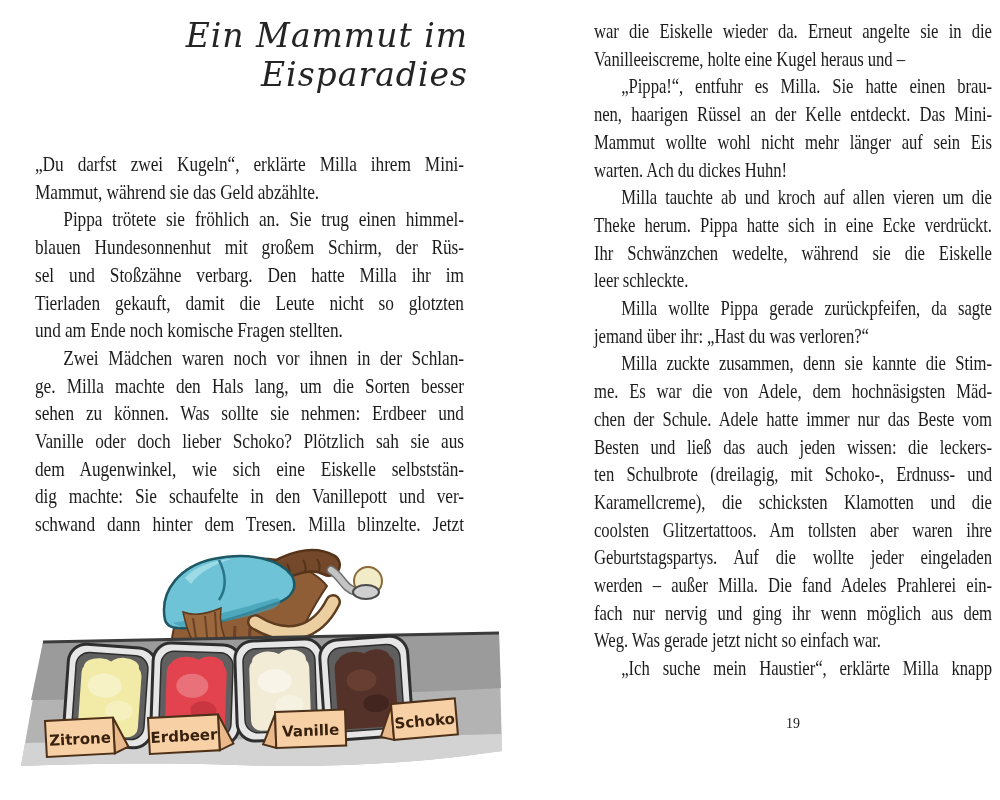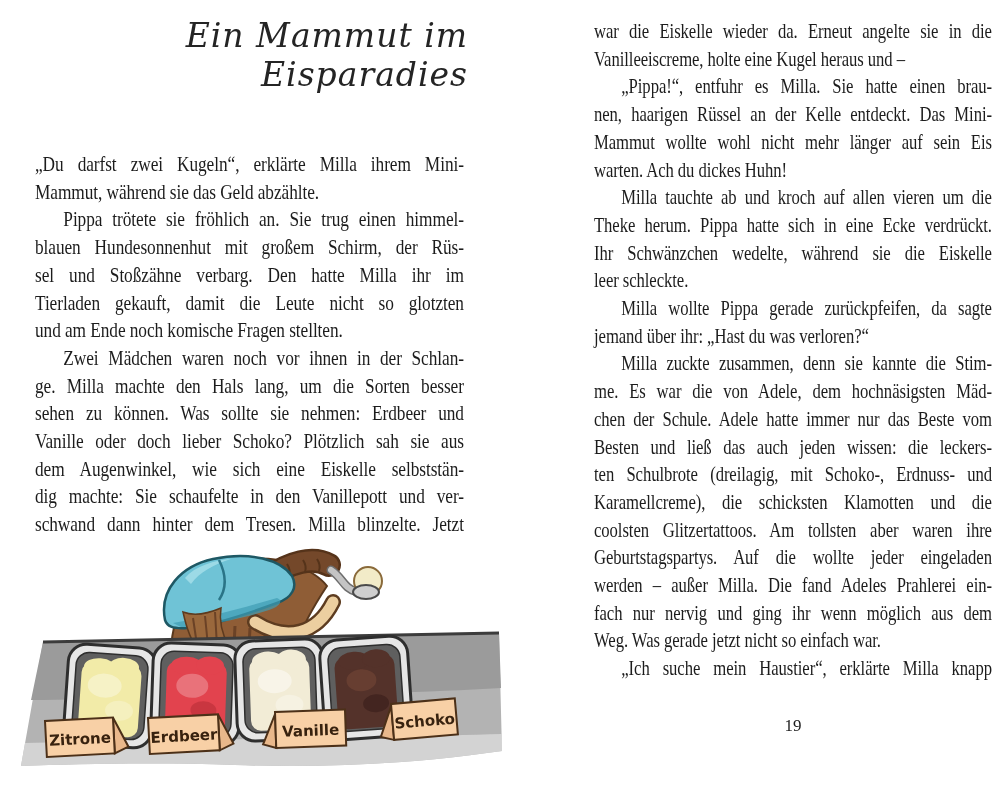--- a/index.html
+++ b/index.html
@@ -22,21 +22,21 @@
     transform-origin:0 0;
     letter-spacing:-0.1px;
   }
   .text-col.left  { left:35px;  top:150px; width:545px; transform:scaleX(0.787); }
   .text-col.right { left:594px; top:17px;  width:525px; transform:scaleX(0.758); }
   .text-line { text-align:justify; text-align-last:left; white-space:normal; }
   .text-line.j { text-align-last:justify; }
   .text-line.ind { text-indent:36px; }
   .page-number {
     position:absolute; left:594px; top:716px; width:398px;
-    text-align:center; font-size:17px; color:#1c1c1c;
+    text-align:center; font-size:14px; color:#1c1c1c;
   }
   .illustration { position:absolute; left:15px; top:538px; }
 </style>
 </head>
 <body>
 
 <div class="spread">
 
   <div>
     <h1 class="chapter-title">Ein Mammut im Eisparadies</h1>

